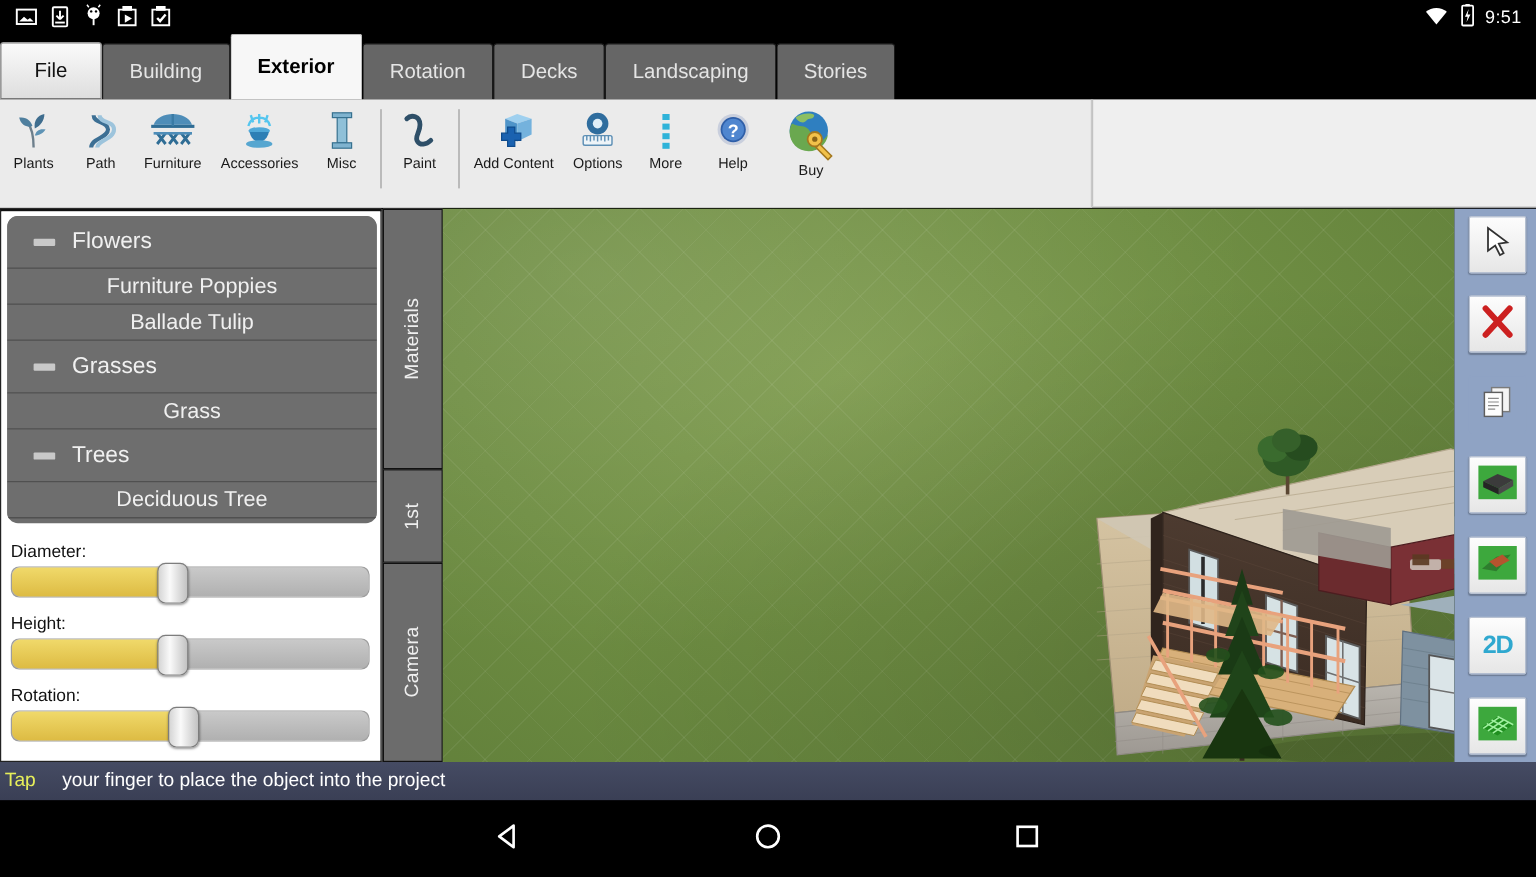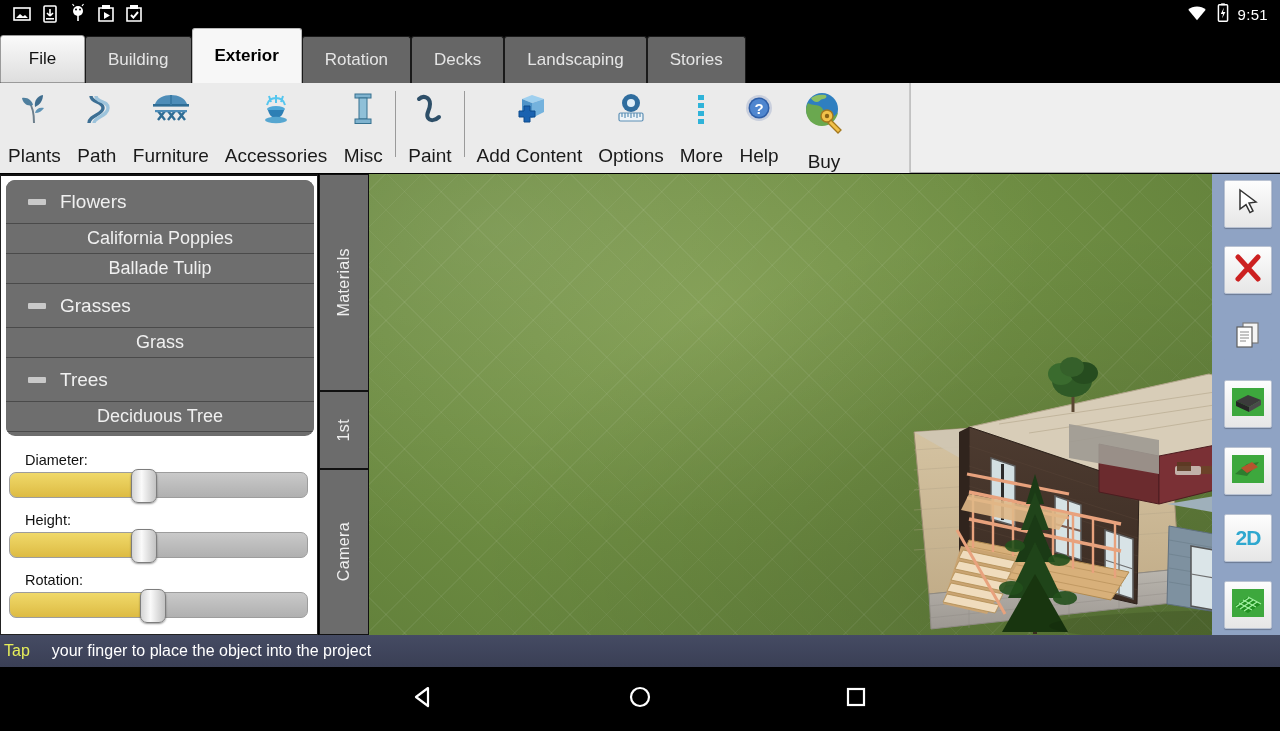--- a/index.html
+++ b/index.html
@@ -29,36 +29,36 @@
 
   
   #ribbon { position:absolute; left:0; top:83px; width:1280px; height:90px; background:#ebebeb;
             border-bottom:1px solid #aaa; display:flex; }
   #ribbon-left { position:relative; width:910px; height:90px; background:#ebebeb;
                  display:flex; align-items:flex-start; border-right:1px solid #c8c8c8;}
   #ribbon-right { flex:1; background:#efefef; border-left:1px solid #c2c2c2; }
   .rb-item { width:auto; min-width:54px; height:88px; display:flex; flex-direction:column;
              align-items:center; justify-content:flex-start; padding:6px 8px 0 8px; cursor:pointer; }
   .rb-ico { width:40px; height:40px; display:flex; align-items:center; justify-content:center; }
-  .rb-lbl { font-size:19px; color:#1a1a1a; margin-top:16px; white-space:nowrap; }
+  .rb-lbl { font-size:12px; color:#1a1a1a; margin-top:0; white-space:nowrap; }
   .rb-sep { width:1px; height:66px; background:#9a9a9a; margin:8px 4px 0 4px; }
 
   
   #leftpanel { position:absolute; left:0; top:174px; width:318px; height:461px; background:#fff;
                border:1px solid #222; border-top:2px solid #111; }
   #catlist { position:absolute; left:5px; top:4px; width:308px; height:256px; overflow:hidden;
              background:#6d6d6d; border-radius:9px; }
   .cat-row { position:relative; height:44px; display:flex; align-items:center; background:#6e6e6e;
              border-bottom:1px solid #4a4a4a; color:#f0f0f0; font-size:18px; padding-left:22px; }
   .cat-row.group { font-size:19px; }
   .cat-row.child { justify-content:center; height:30px; font-size:18px; padding-left:0; background:#6e6e6e; }
   .minus { width:18px; height:6px; background:#c9c9c9; border-radius:1px; margin-right:14px; display:inline-block; }
 
   .slidergrp { position:absolute; left:0; width:318px; }
-  .sl-label { font-size:14.5px; color:#111; padding-left:24px; margin-bottom:4px; }
+  .sl-label { font-size:14.5px; color:#111; padding-left:8px; margin-bottom:4px; }
   .sl-track { position:relative; width:299px; height:26px; margin-left:8px; border-radius:7px;
               background:linear-gradient(#c9c9c9,#b0b0b0); border:1px solid #9d9d9d; overflow:visible; }
   .sl-fill { position:absolute; left:0; top:0; height:100%; border-radius:7px 0 0 7px;
              background:linear-gradient(#f0d96a,#ddbb43); }
   .sl-thumb { position:absolute; top:-4px; width:26px; height:34px; border-radius:7px;
               background:linear-gradient(90deg,#d4d4d4,#fafafa 40%,#c2c2c2); border:1px solid #7d7d7d;
               box-shadow:0 1px 2px rgba(0,0,0,.4); }
 
   
   #vtabs { position:absolute; left:319px; top:174px; width:50px; height:461px; background:#fff;
@@ -322,21 +322,21 @@
   </div>
 
   <div id="leftpanel">
 
     <div id="catlist">
       <div class="cat-row group" style="height:44px;">
         <span class="minus"></span>
         <span>Flowers</span>
       </div>
       <div class="cat-row child" style="height:30px;">
-        <span>California Poppies</span>
+        <span>Furniture Poppies</span>
       </div>
       <div class="cat-row child" style="height:30px;">
         <span>Ballade Tulip</span>
       </div>
       <div class="cat-row group" style="height:44px;">
         <span class="minus"></span>
         <span>Grasses</span>
       </div>
       <div class="cat-row child" style="height:30px;">
         <span>Grass</span>

